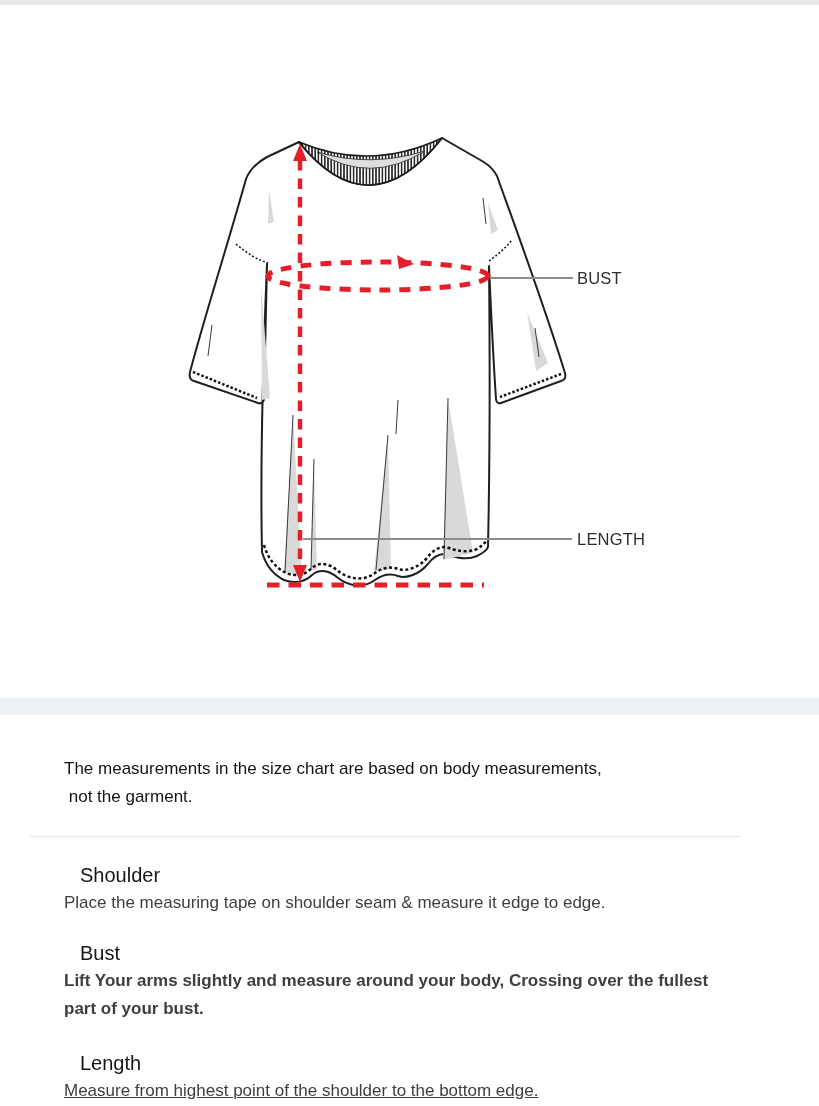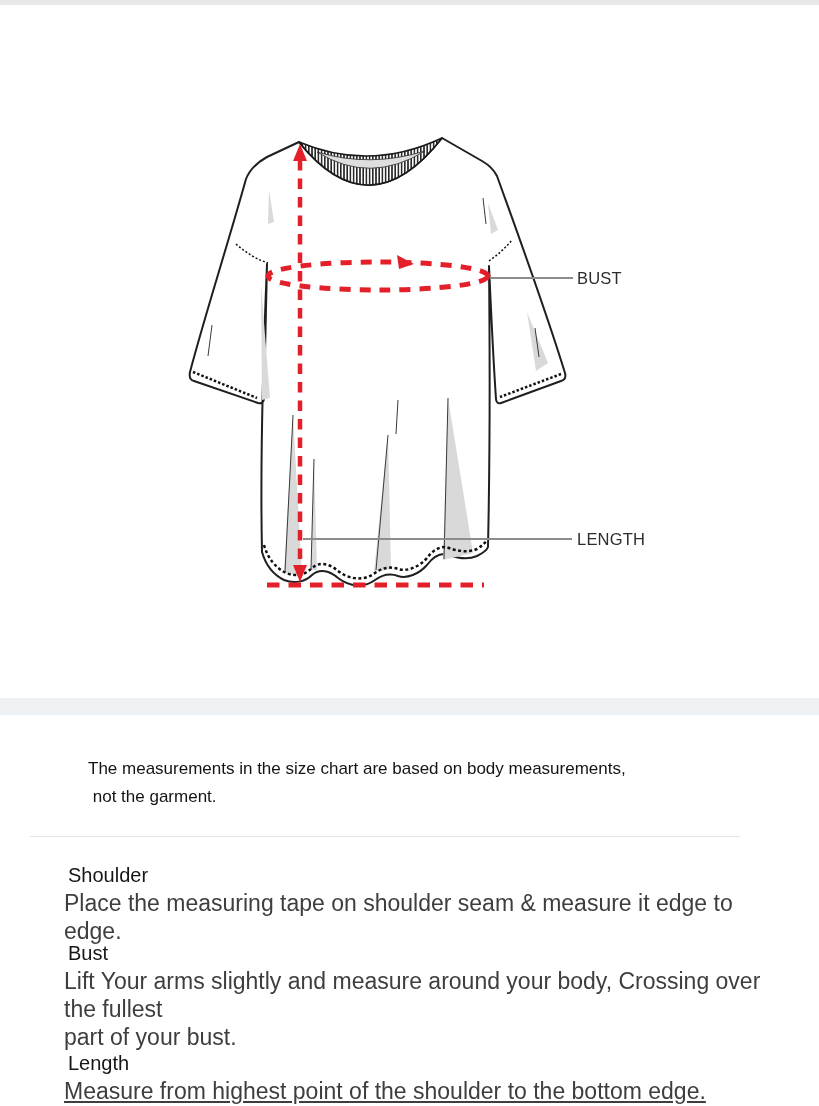--- a/index.html
+++ b/index.html
@@ -6,32 +6,32 @@
   body{
     width:819px;height:1106px;position:relative;overflow:hidden;
     font-family:"Liberation Sans","DejaVu Sans",sans-serif;
     -webkit-font-smoothing:antialiased;
   }
   .top-bar{position:absolute;top:0;left:0;width:819px;height:5px;background:#e8e8e8;}
   .diagram-wrap{position:absolute;top:0;left:0;width:819px;height:695px;}
   .section-band{position:absolute;top:698px;left:0;width:819px;height:17px;background:#eef1f4;}
   .note{
     position:absolute;top:755px;left:64px;width:700px;
-    font-size:17px;line-height:28px;color:#141414;white-space:pre-wrap;margin-left:24px;
+    font-size:17px;line-height:28px;color:#141414;white-space:pre-wrap;
   }
   .divider{position:absolute;top:836px;left:30px;width:710px;height:1px;background:#e5e5e5;}
   .sec-heading{
-    position:absolute;left:68px;font-size:20px;line-height:28px;color:#161616;font-weight:400;
+    position:absolute;left:80px;font-size:20px;line-height:28px;color:#161616;font-weight:400;
   }
   .sec-body{
     position:absolute;left:64px;width:700px;
-    font-size:23px;line-height:28px;color:#3e3e3e;white-space:pre-wrap;
+    font-size:17px;line-height:28px;color:#3e3e3e;white-space:pre-wrap;
   }
   .h-shoulder{top:861px;} .b-shoulder{top:889px;}
-  .h-bust{top:939px;}     .b-bust{top:967px;}
+  .h-bust{top:939px;}     .b-bust{top:967px;font-weight:bold;}
   .h-length{top:1049px;}  .b-length{top:1077px;text-decoration:underline;}
   svg text{font-family:"Liberation Sans","DejaVu Sans",sans-serif;}
 </style>
 </head>
 <body>
 
 <div class="top-bar"></div>
 
 <div class="diagram-wrap">
   <svg width="819" height="695" viewBox="0 0 819 695">

